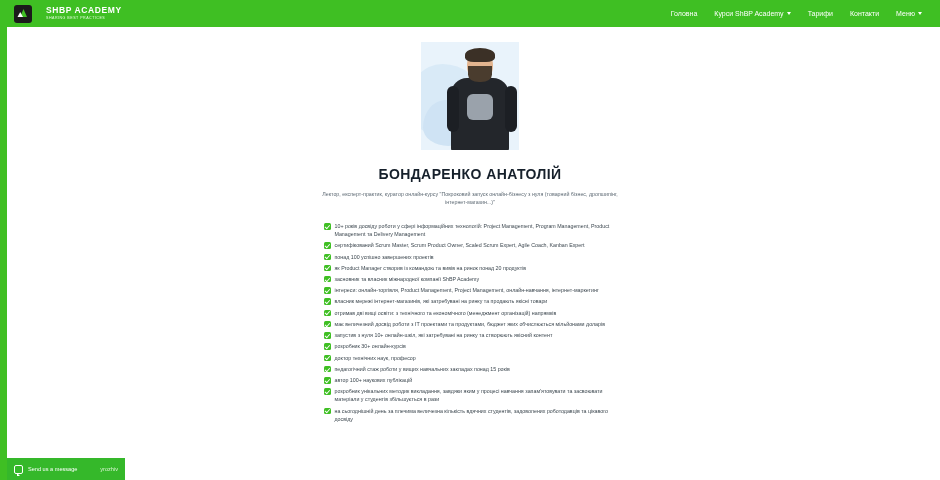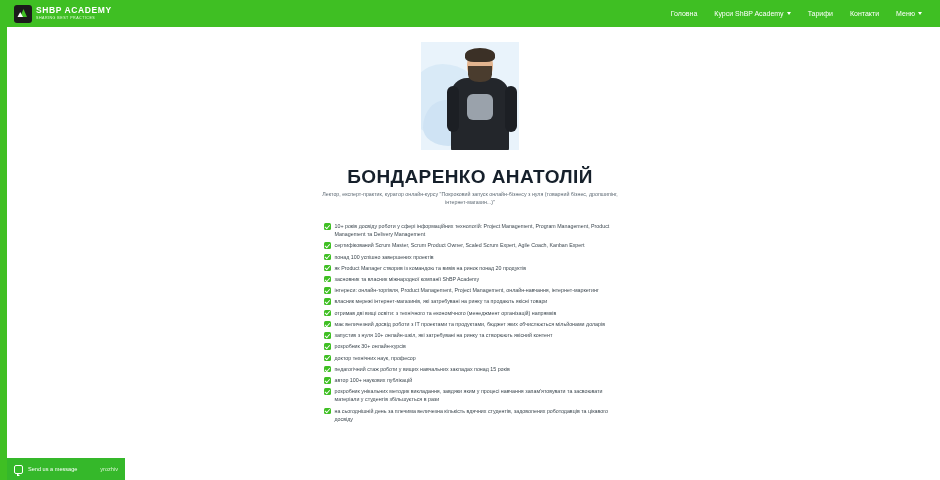--- a/index.html
+++ b/index.html
@@ -20,21 +20,21 @@
   .header {
     position: absolute; top: 0; left: 0;
     width: 940px; height: 27px;
     background: #3fbf23;
     display: flex; align-items: center;
     justify-content: space-between;
     padding: 0 14px;
   }
   .logo-wrap {
     display: flex; align-items: center;
-    gap: 4px;
+    gap: 14px;
   }
   .logo-badge {
     width: 18px; height: 18px;
     background: #1b1b1b;
     border-radius: 3px;
     display: flex; align-items: center; justify-content: center;
   }
   .logo-badge svg { display: block; }
   .logo-text { display: flex; flex-direction: column; line-height: 1; }
   .logo-title {
@@ -136,21 +136,21 @@
     position: absolute; right: -2px; top: 36px;
     width: 12px; height: 46px; background: #1c1f24;
     border-radius: 8px;
   }
 
   
   .title {
     position: absolute;
     top: 166px; left: 0; width: 940px;
     text-align: center;
-    font-size: 19px; font-weight: bold;
+    font-size: 14px; font-weight: bold;
     color: #16202b;
     letter-spacing: .4px;
   }
   .subtitle {
     position: absolute;
     top: 190px; left: 320px;
     width: 300px;
     text-align: center;
     font-size: 5.3px;
     line-height: 1.55;

